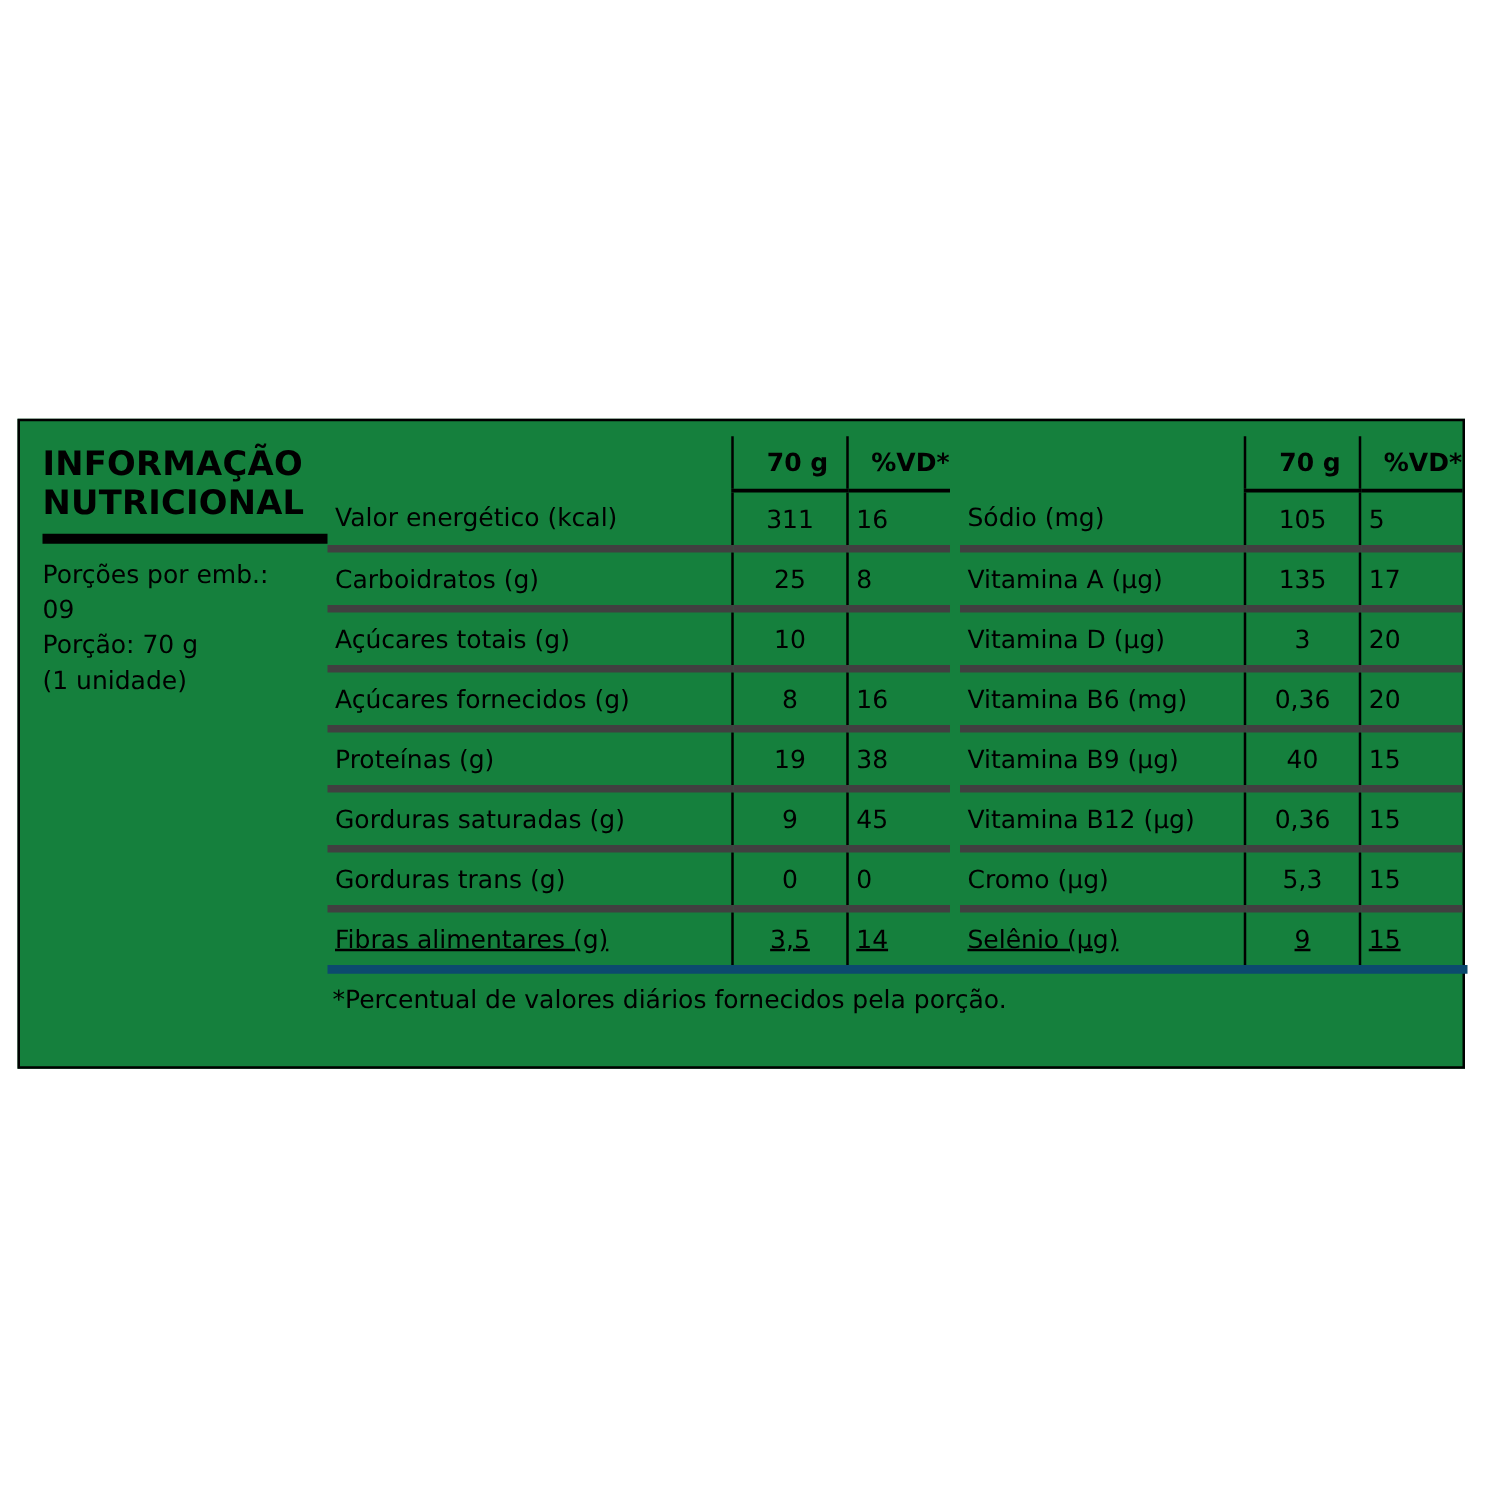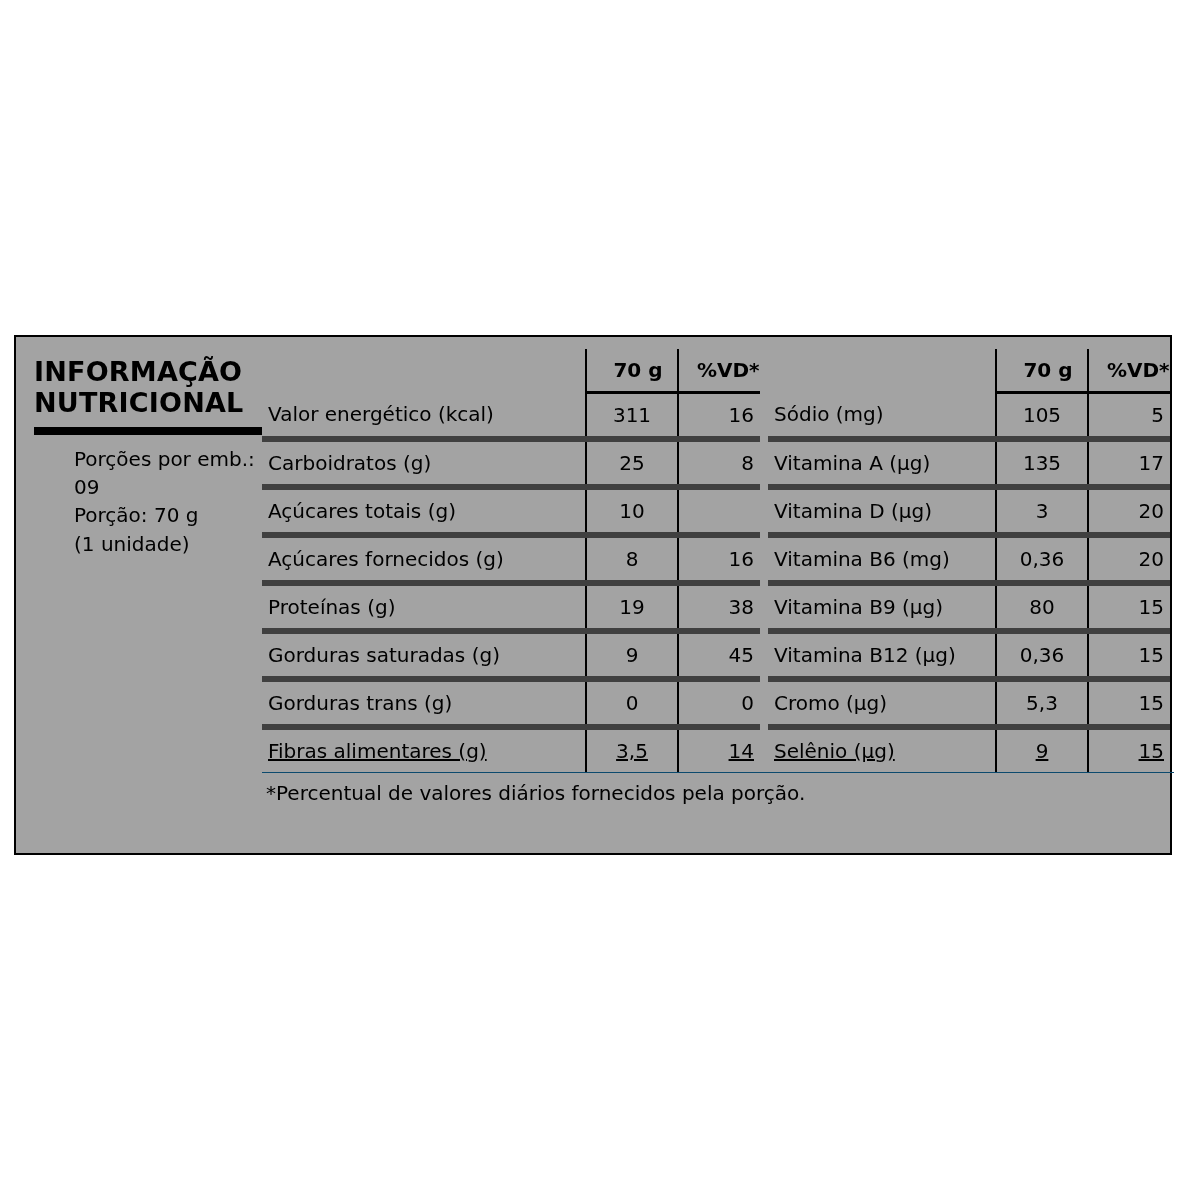--- a/index.html
+++ b/index.html
@@ -17,21 +17,21 @@
   }
 
   .label-box {
     position: absolute;
     left: 14px;
     top: 335px;
     width: 1158px;
     height: 520px;
     border: 2px solid #000000;
     box-sizing: border-box;
-    background: #a3a3a3;
+    background: #15803d;
   }
 
   .label-inner {
     display: flex;
     flex-direction: row;
     padding: 12px 14px 0 18px;
     box-sizing: border-box;
     height: 100%;
   }
 
@@ -51,21 +51,20 @@
   .head-rule {
     height: 8px;
     background: #000000;
     margin-top: 8px;
     margin-bottom: 10px;
     width: 100%;
   }
   .head-meta {
     font-size: 20px;
     line-height: 1.42;
-    margin-left: 40px;
   }
 
   
   .tables {
     flex: 1 1 auto;
     display: flex;
     flex-direction: column;
   }
   .tables-row {
     display: flex;
@@ -108,30 +107,30 @@
     text-align: left;
     border-right: 2px solid #000000;
     padding-left: 4px;
   }
   td.val {
     text-align: center;
     border-right: 2px solid #000000;
     width: 92px;
   }
   td.vd {
-    text-align: right;
+    text-align: left;
     width: 82px;
   }
   .indent1 { padding-left: 22px; }
   .indent2 { padding-left: 40px; }
 
   .footnote {
     font-size: 20px;
     padding: 8px 0 0 4px;
-    border-top: 1px solid #0c4a6e;
+    border-top: 7px solid #0c4a6e;
     margin-top: 0;
     width: 908px;
   }
   .foot-wrap {
     display: flex;
   }
 </style>
 </head>
 <body>
 
@@ -227,21 +226,21 @@
               <td class="val">3</td>
               <td class="vd">20</td>
             </tr>
             <tr>
               <td class="nm">Vitamina B6 (mg)</td>
               <td class="val">0,36</td>
               <td class="vd">20</td>
             </tr>
             <tr>
               <td class="nm">Vitamina B9 (µg)</td>
-              <td class="val">80</td>
+              <td class="val">40</td>
               <td class="vd">15</td>
             </tr>
             <tr>
               <td class="nm">Vitamina B12 (µg)</td>
               <td class="val">0,36</td>
               <td class="vd">15</td>
             </tr>
             <tr>
               <td class="nm">Cromo (µg)</td>
               <td class="val">5,3</td>

